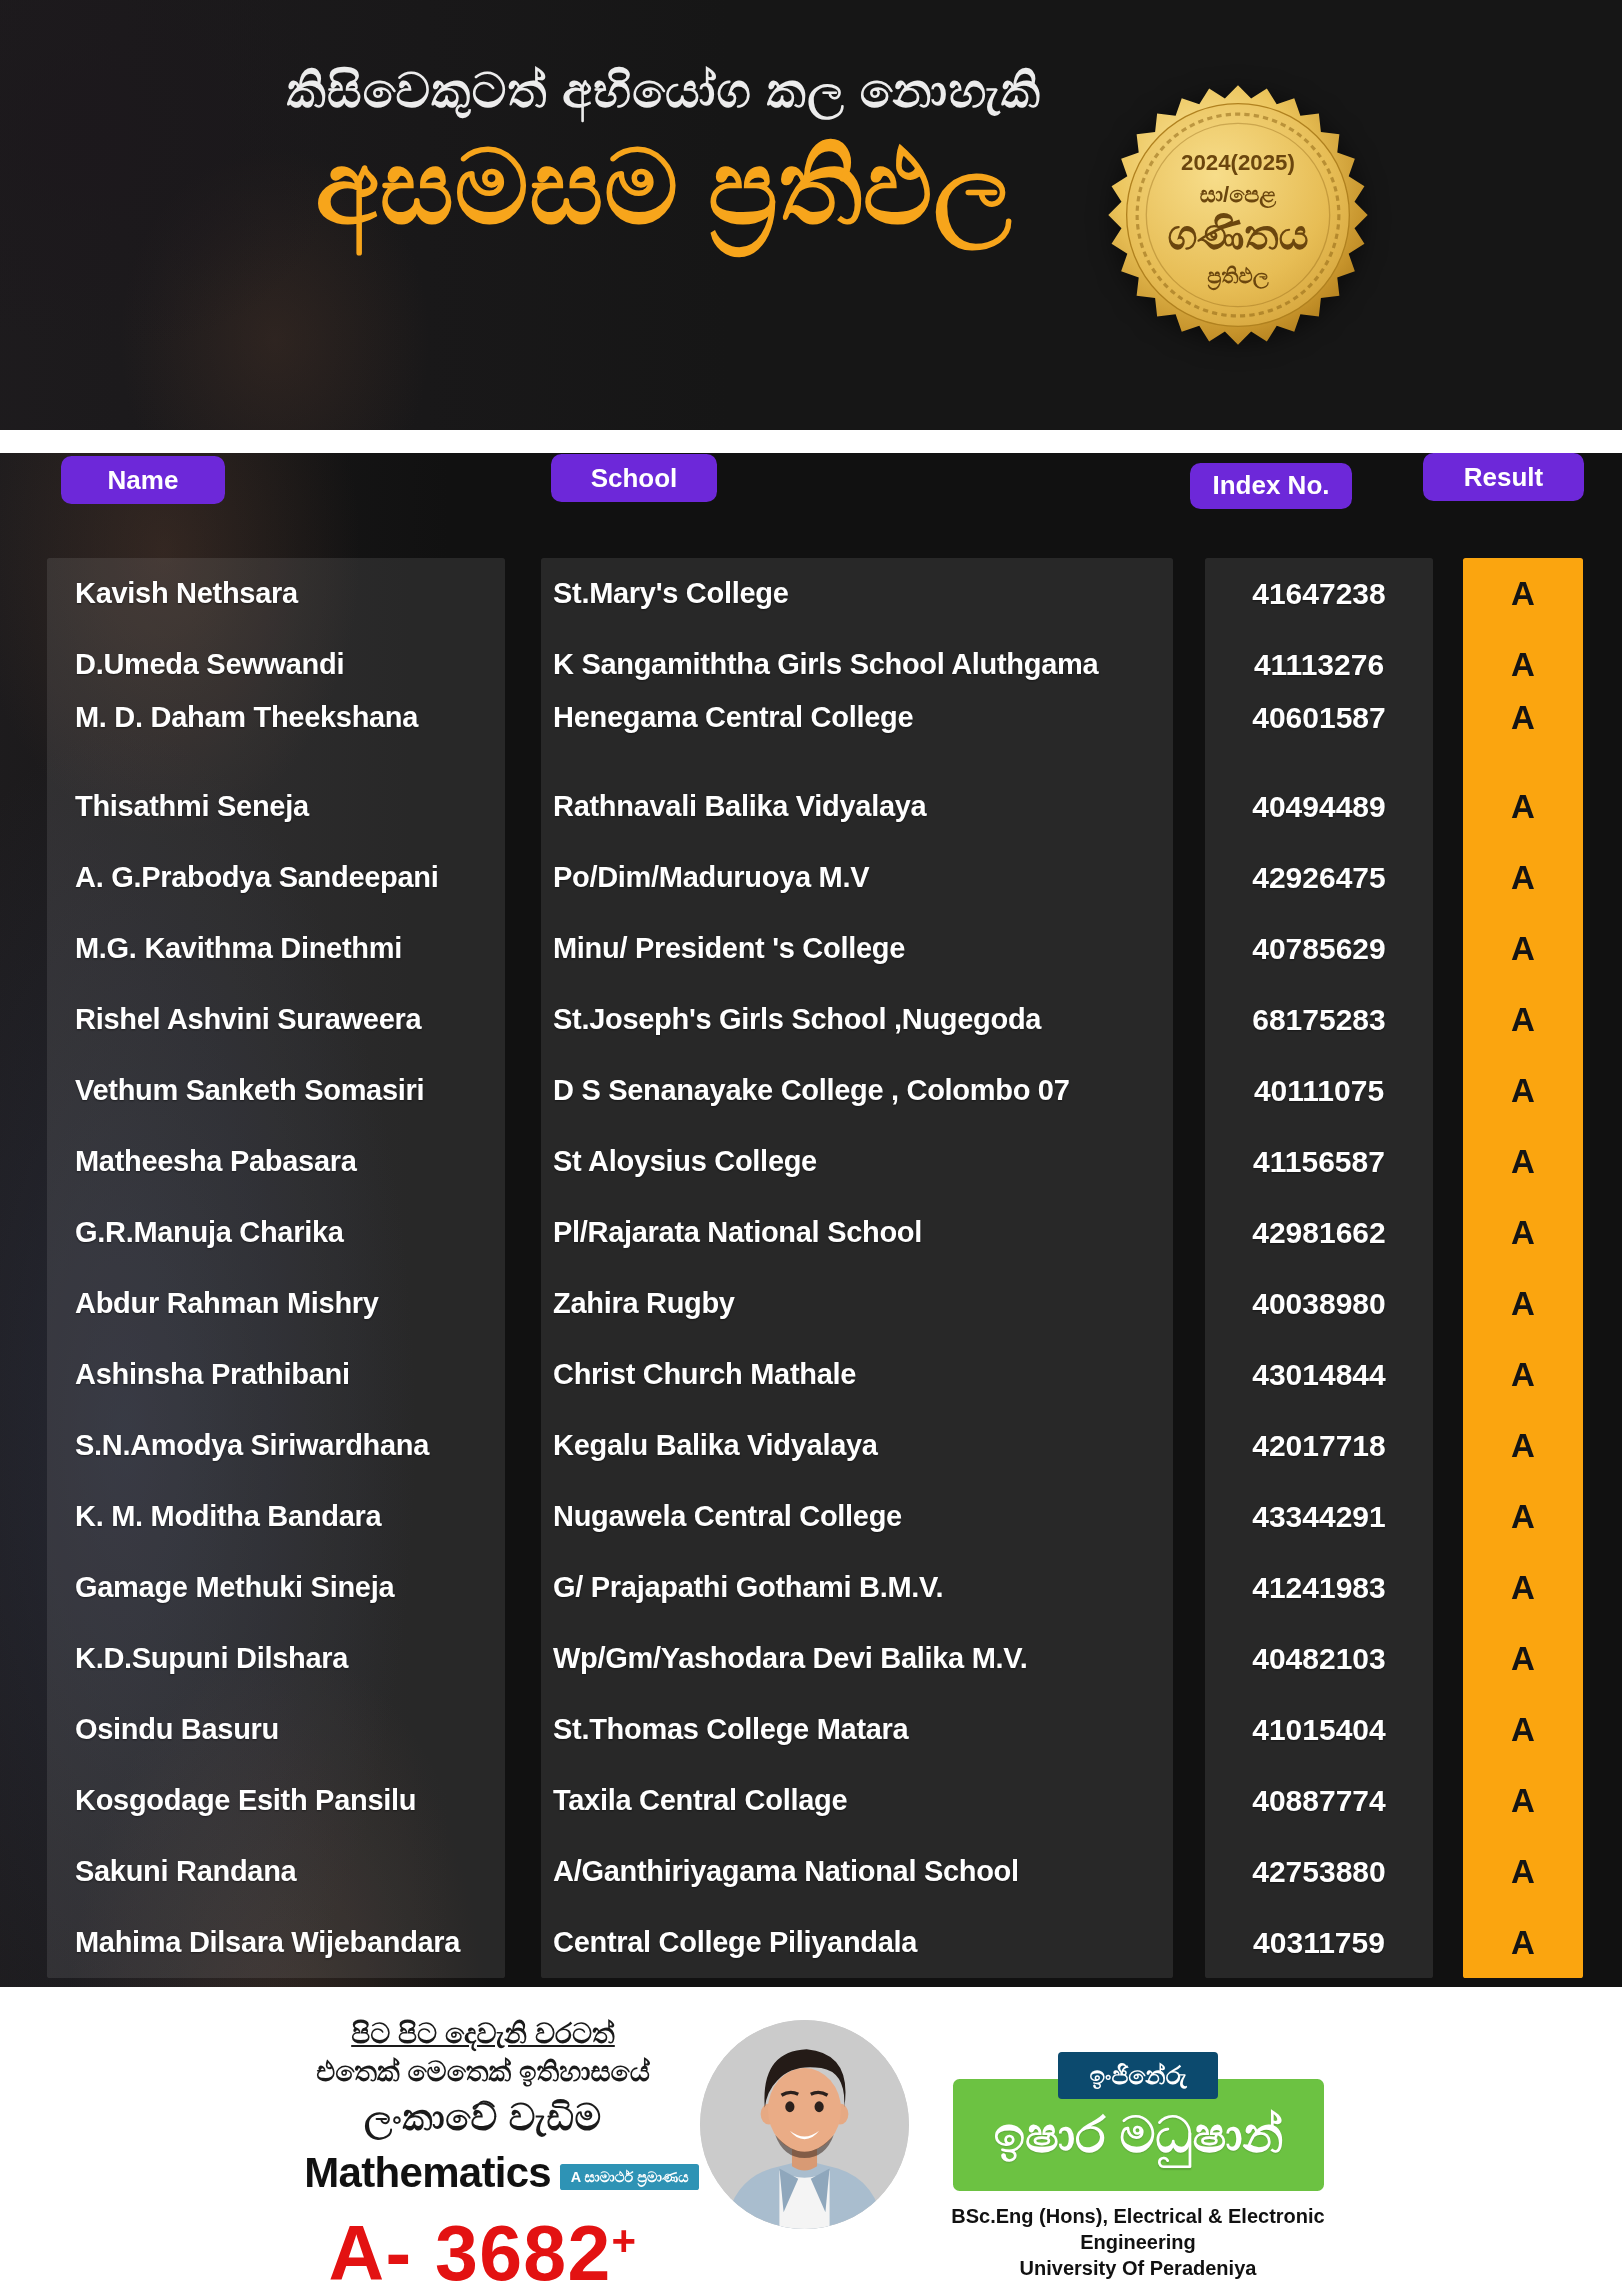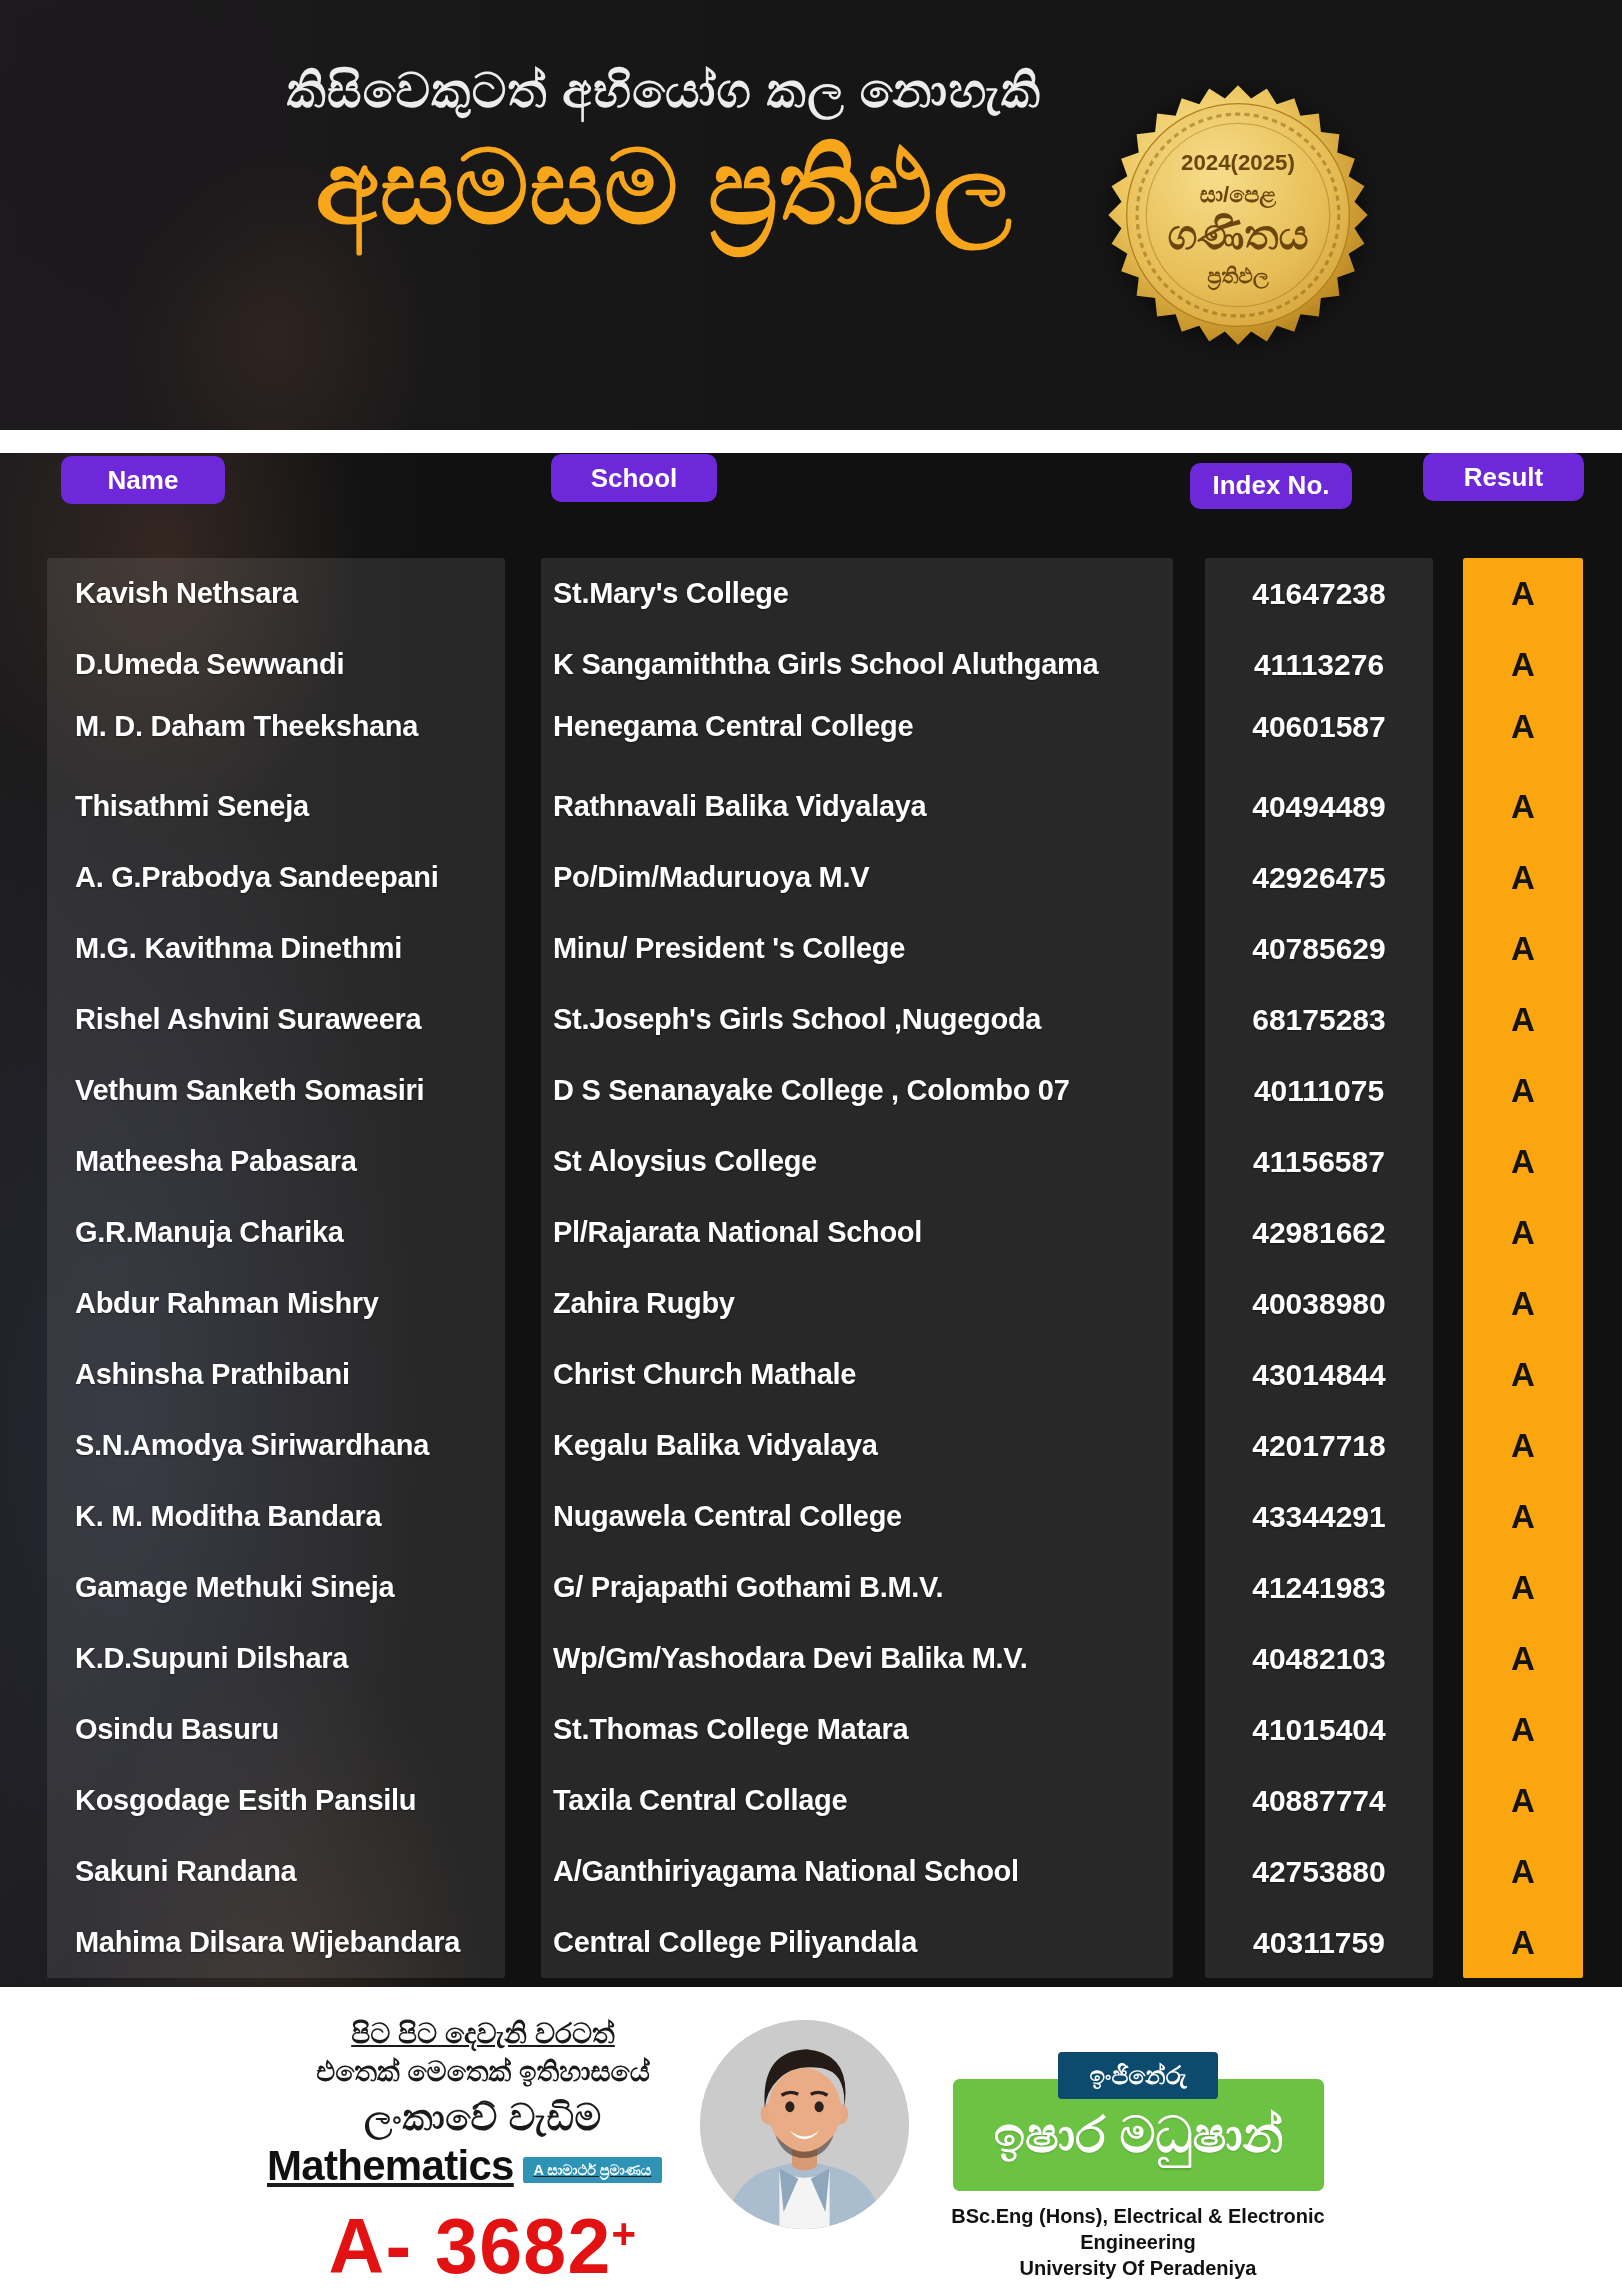--- a/index.html
+++ b/index.html
@@ -55,21 +55,21 @@
   .cell-index  { left:1205px; width:228px; font-size:30px; justify-content:center; }
   .cell-result { left:1463px; width:120px; font-size:33px; justify-content:center; color:#141414; text-shadow:none; }
 
   
   .footer { position:absolute; left:0; top:1987px; width:1623px; height:308px; background:#ffffff; }
 
   .f-left { position:absolute; left:267px; top:31px; width:432px; text-align:center; color:#1b1b1b; }
   .f-line1 { font-size:28px; font-weight:700;text-decoration:underline; }
   .f-line2 { font-size:28px; font-weight:700; margin-top:5.2px; }
   .f-line3 { font-size:37px; font-weight:800; margin-top:7.9px; letter-spacing:0.7px; }
-  .f-brandrow { margin-top:6px; display:flex; align-items:flex-end; justify-content:flex-start;text-decoration:underline; }
+  .f-brandrow { margin-top:13px; display:flex; align-items:flex-end; justify-content:flex-end; }
   .f-brand { font-size:42px; font-weight:800; letter-spacing:-0.7px; color:#111; line-height:1; }
   .f-badge { background:#2E93B5; color:#ffffff; font-size:14.4px; font-weight:700; padding:4.6px 10.5px; margin:0 0 3.9px 9.2px;
              border-radius:2.6px; white-space:nowrap; }
   .f-count { margin-top:21px; color:#E31212; font-size:77px; font-weight:800; letter-spacing:1.3px; line-height:1; }
   .f-count .plus { font-size:42px; vertical-align:25px; font-weight:800; }
 
   .avatar { position:absolute; left:700px; top:33px; width:209px; height:209px; border-radius:50%; overflow:hidden;
             background:#cbcbcb; }
   .avatar svg { width:100%; height:100%; display:block; }
 
@@ -140,21 +140,21 @@
           <div class="cell cell-school">St.Mary's College</div>
           <div class="cell cell-index">41647238</div>
           <div class="cell cell-result">A</div>
         </div>
         <div class="row" style="top: 176px;">
           <div class="cell cell-name">D.Umeda Sewwandi</div>
           <div class="cell cell-school">K Sangamiththa Girls School Aluthgama</div>
           <div class="cell cell-index">41113276</div>
           <div class="cell cell-result">A</div>
         </div>
-        <div class="row" style="top: 238px; padding-left: 12px;">
+        <div class="row" style="top: 229px; padding-left: 12px;">
           <div class="cell cell-name">M. D. Daham Theekshana</div>
           <div class="cell cell-school">Henegama Central College</div>
           <div class="cell cell-index">40601587</div>
           <div class="cell cell-result">A</div>
         </div>
         <div class="row" style="top: 318px;">
           <div class="cell cell-name">Thisathmi Seneja</div>
           <div class="cell cell-school">Rathnavali Balika Vidyalaya</div>
           <div class="cell cell-index">40494489</div>
           <div class="cell cell-result">A</div>

